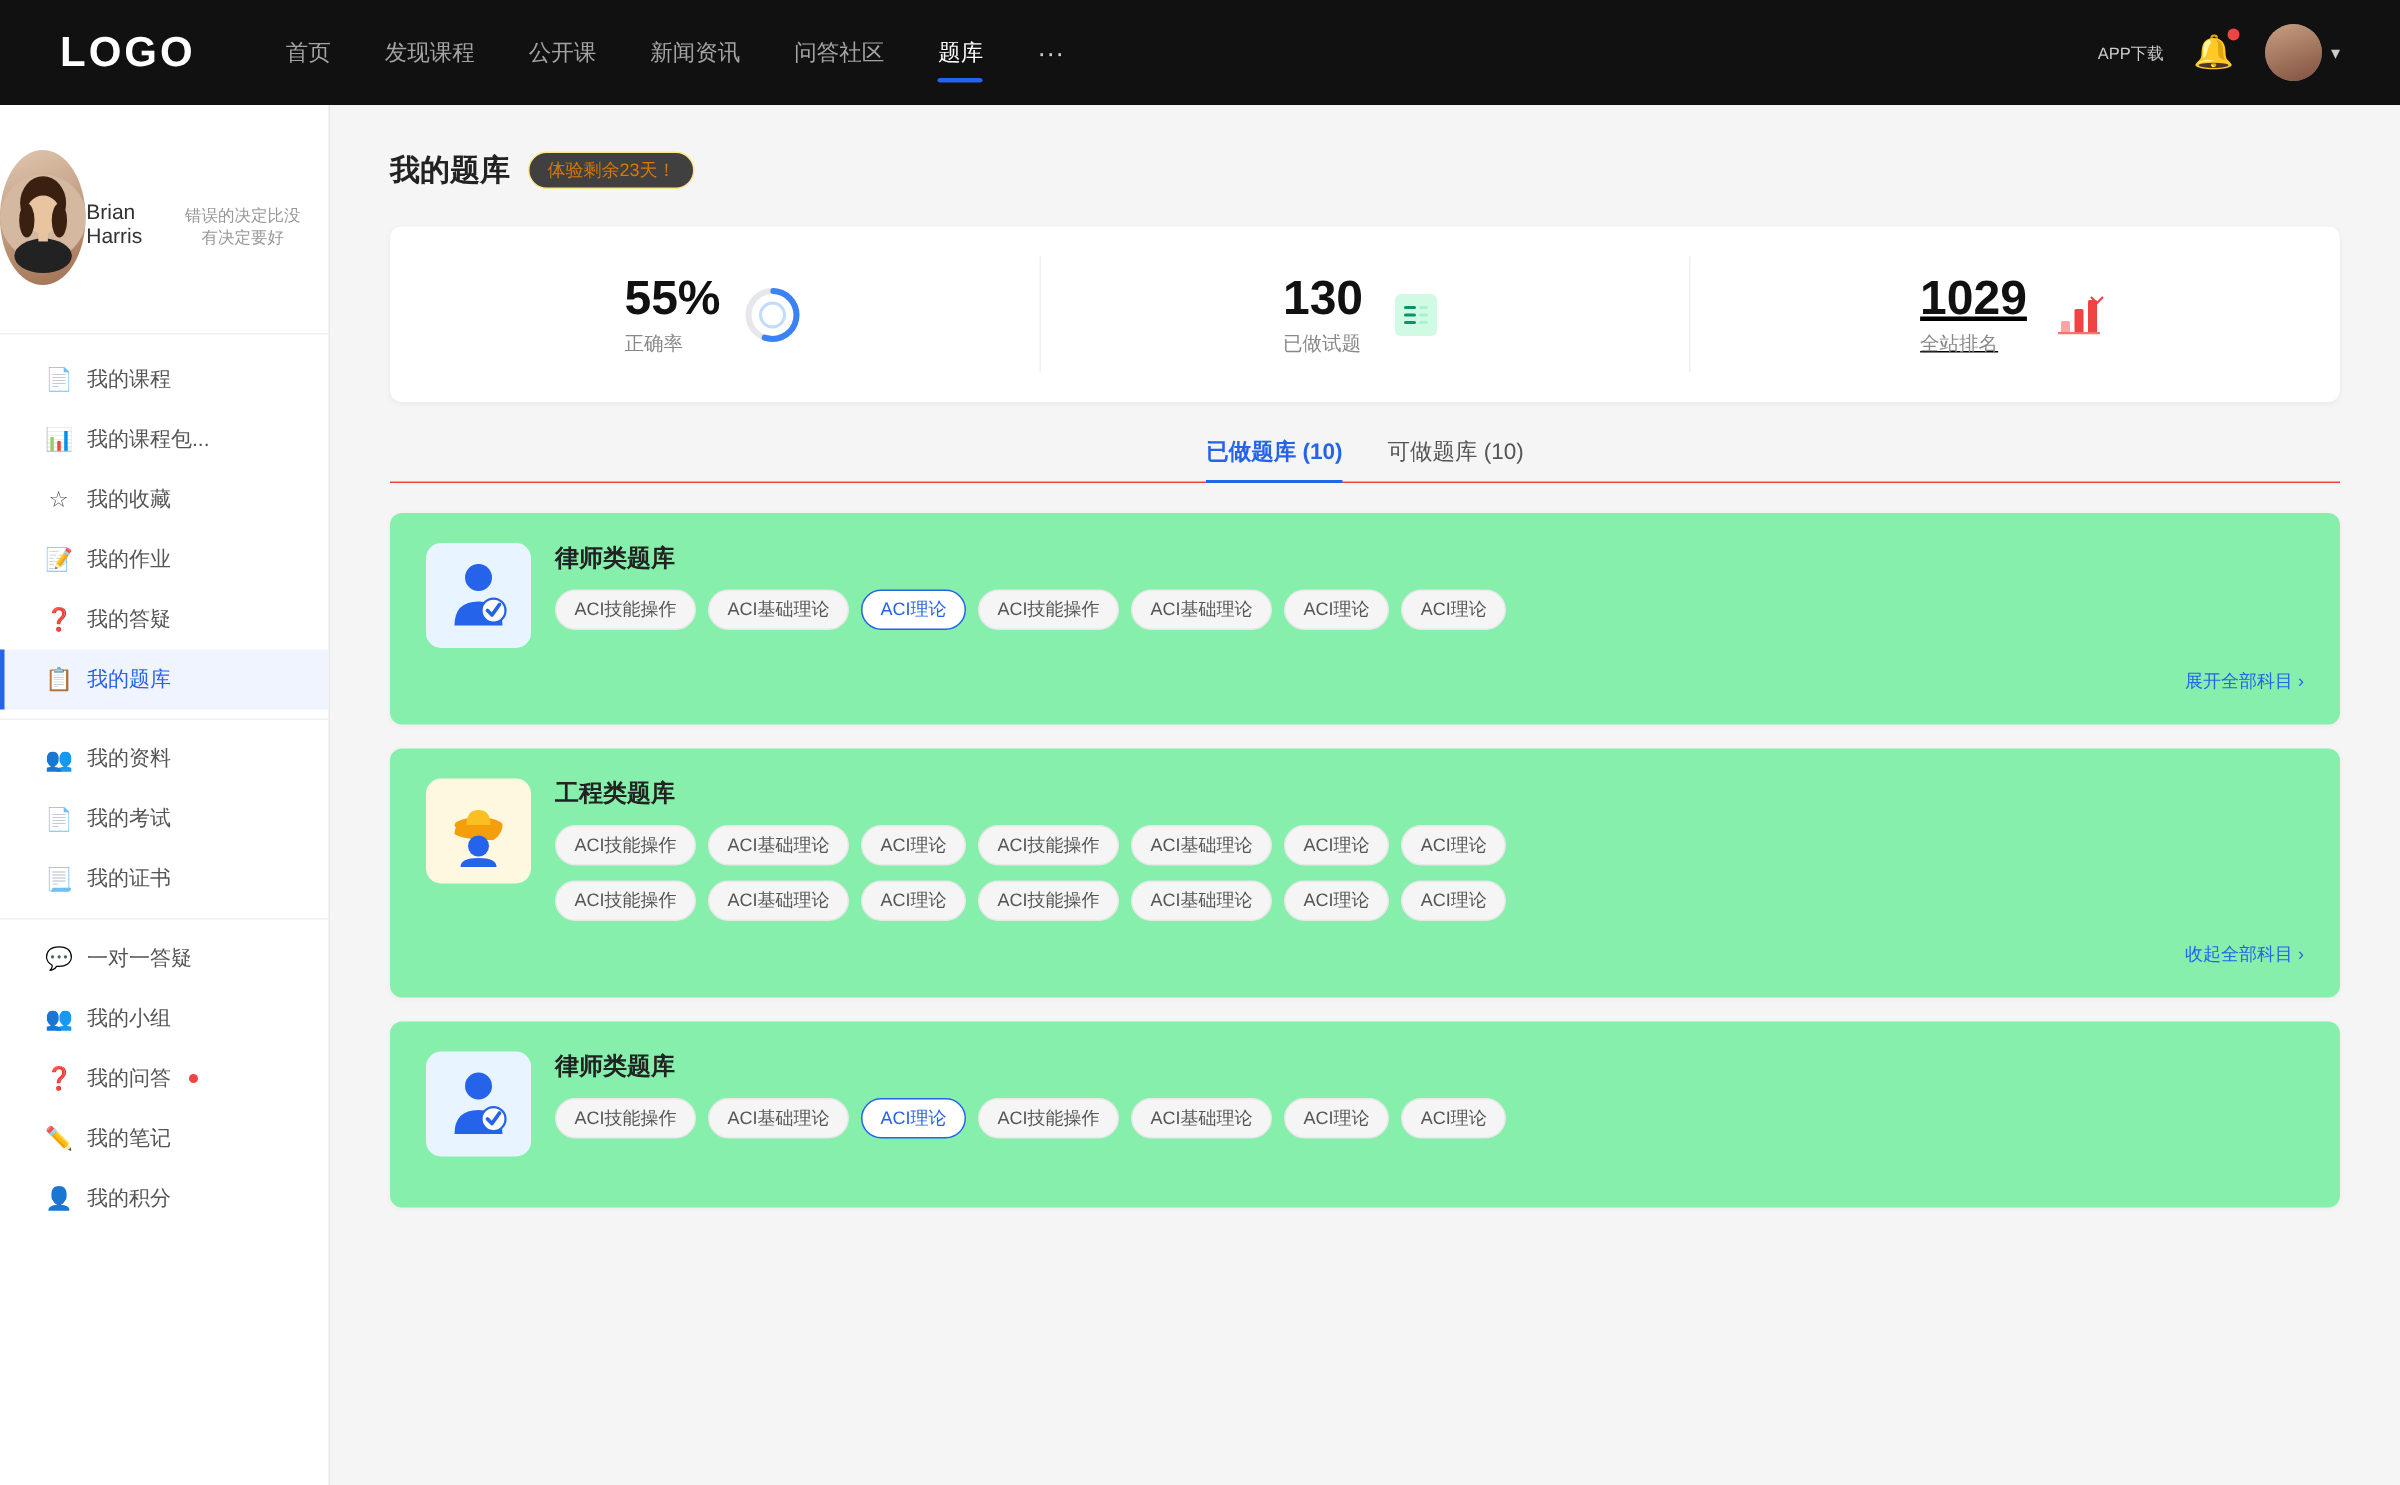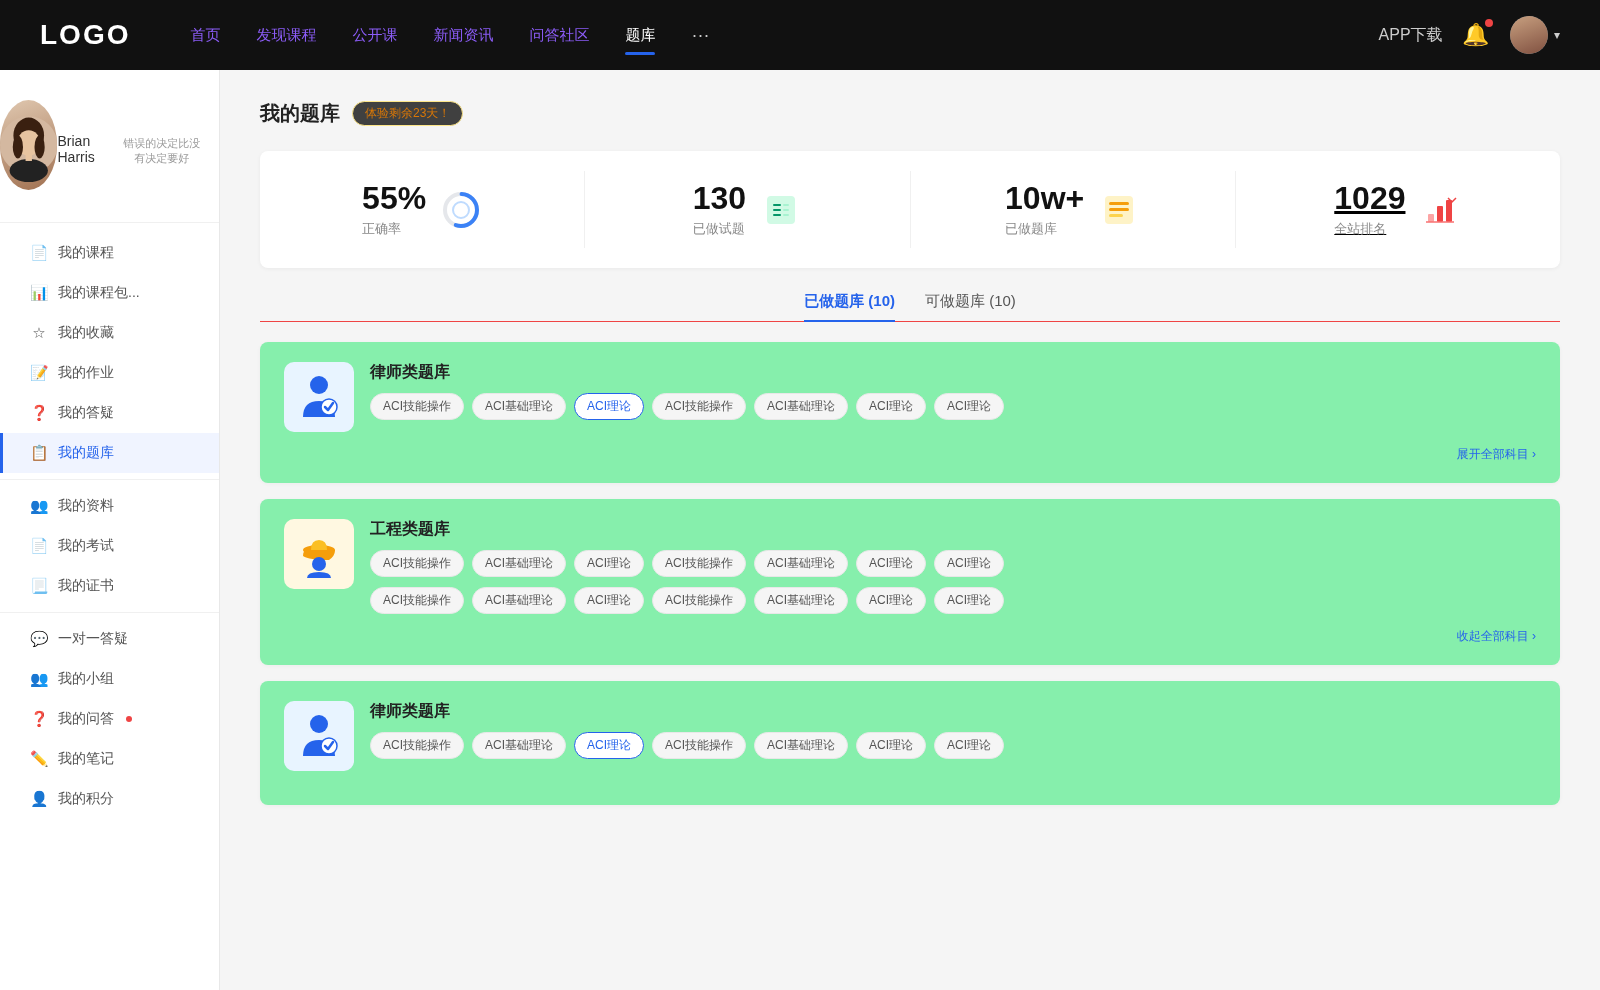--- a/index.html
+++ b/index.html
@@ -23,21 +23,21 @@
       letter-spacing: 2px;
       margin-right: 60px;
     }
     .navbar-nav {
       display: flex;
       align-items: center;
       gap: 36px;
       flex: 1;
     }
     .navbar-nav-item {
-      color: #8b5cf6;
+      color: #a3a3a3;
       font-size: 15px;
       cursor: pointer;
       padding: 4px 0;
       position: relative;
     }
     .navbar-nav-item.active {
       color: #fff;
     }
     .navbar-nav-item.active::after {
       content: '';
@@ -54,21 +54,21 @@
       cursor: pointer;
     }
     .navbar-right {
       display: flex;
       align-items: center;
       gap: 20px;
       margin-left: auto;
     }
     .navbar-app-download {
       color: #ccc;
-      font-size: 16px;
+      font-size: 11px;
       cursor: pointer;
     }
     .navbar-bell {
       position: relative;
       cursor: pointer;
     }
     .navbar-bell-badge {
       position: absolute;
       top: -3px; right: -3px;
       width: 8px; height: 8px;
@@ -477,34 +477,20 @@
             <rect x="10" y="12" width="8" height="2" rx="1" fill="#059669"></rect>
             <rect x="10" y="17" width="8" height="2" rx="1" fill="#059669"></rect>
             <rect x="10" y="22" width="8" height="2" rx="1" fill="#059669"></rect>
             <rect x="20" y="12" width="6" height="2" rx="1" fill="#a7f3d0"></rect>
             <rect x="20" y="17" width="6" height="2" rx="1" fill="#a7f3d0"></rect>
             <rect x="20" y="22" width="6" height="2" rx="1" fill="#a7f3d0"></rect>
           </svg>
         </div>
       </div>
 
-      <div class="stat-item">
-        <div class="stat-text">
-          <div class="stat-value">10w+</div>
-          <div class="stat-label">已做题库</div>
-        </div>
-        <div class="stat-icon">
-          <svg width="36" height="36" viewBox="0 0 36 36">
-            <rect x="4" y="4" width="28" height="28" rx="4" fill="#fef3c7"></rect>
-            <rect x="8" y="10" width="20" height="3" rx="1.5" fill="#f59e0b"></rect>
-            <rect x="8" y="16" width="20" height="3" rx="1.5" fill="#f59e0b"></rect>
-            <rect x="8" y="22" width="14" height="3" rx="1.5" fill="#fcd34d"></rect>
-          </svg>
-        </div>
-      </div>
 
       <div class="stat-item">
         <div class="stat-text">
           <div class="stat-value">1029</div>
           <div class="stat-label">全站排名</div>
         </div>
         <div class="stat-icon">
           <svg width="36" height="36" viewBox="0 0 36 36">
             <rect x="6" y="22" width="6" height="8" rx="1" fill="#fca5a5"></rect>
             <rect x="15" y="14" width="6" height="16" rx="1" fill="#ef4444"></rect>

